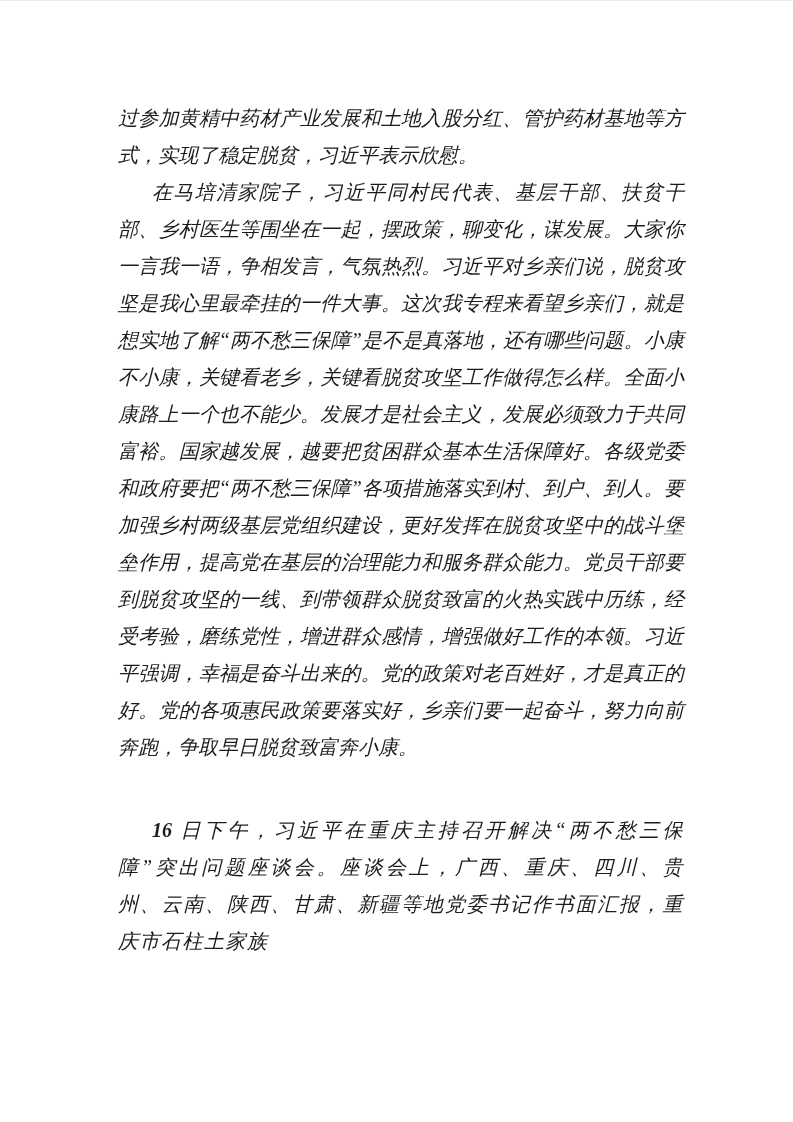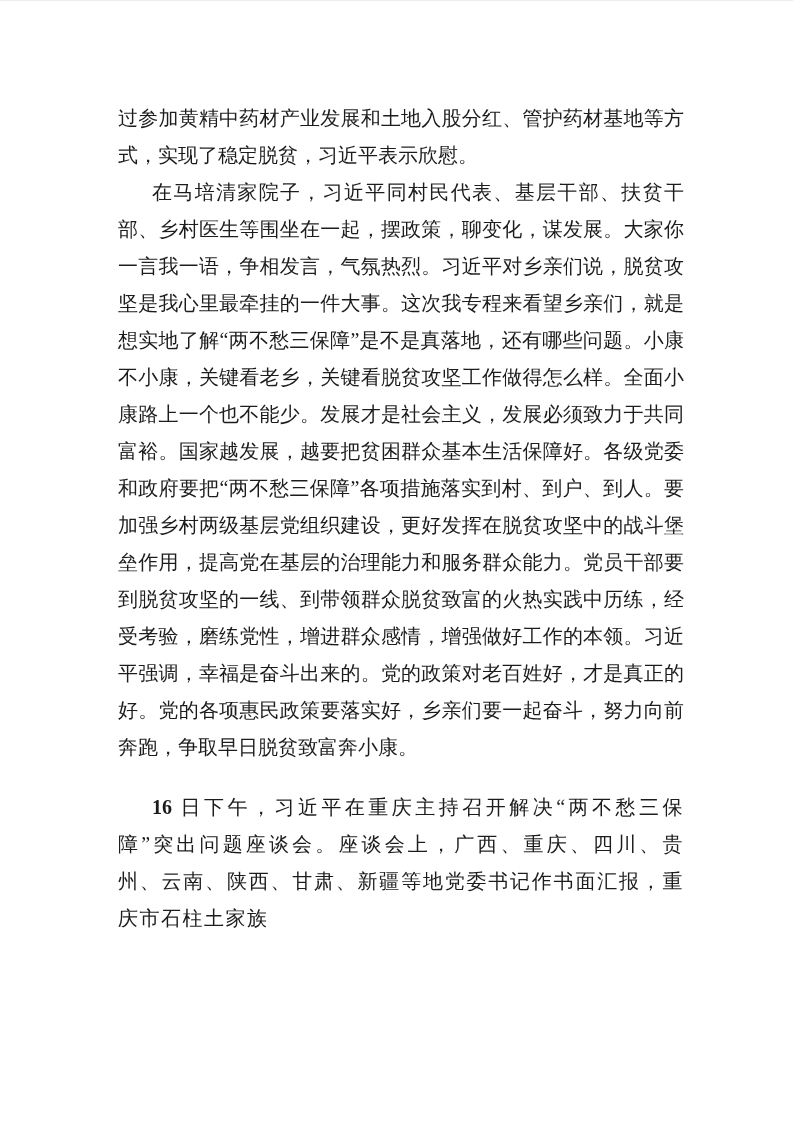--- a/index.html
+++ b/index.html
@@ -20,31 +20,32 @@
     position: absolute;
     left: 118px;
     top: 99px;
     width: 566px;
     font-family: "Liberation Serif", "DejaVu Serif", serif;
     font-size: 20px;
     line-height: 37px;
     color: #1c1c1c;
     text-align: justify;
     text-align-last: left;
+    font-style: italic;
   }
   .para {
     margin: 0;
     padding: 0;
     text-indent: 1.7em;
   }
   .para.no-indent {
     text-indent: 0;
   }
   .para.spaced {
-    margin-top: 23px;
+    margin-top: 46px;
     letter-spacing: 1.5px;
   }
   .num {
     font-weight: bold;
     font-family: "Liberation Serif", serif;
     letter-spacing: 0;
   }
 </style>
 </head>
 <body>

